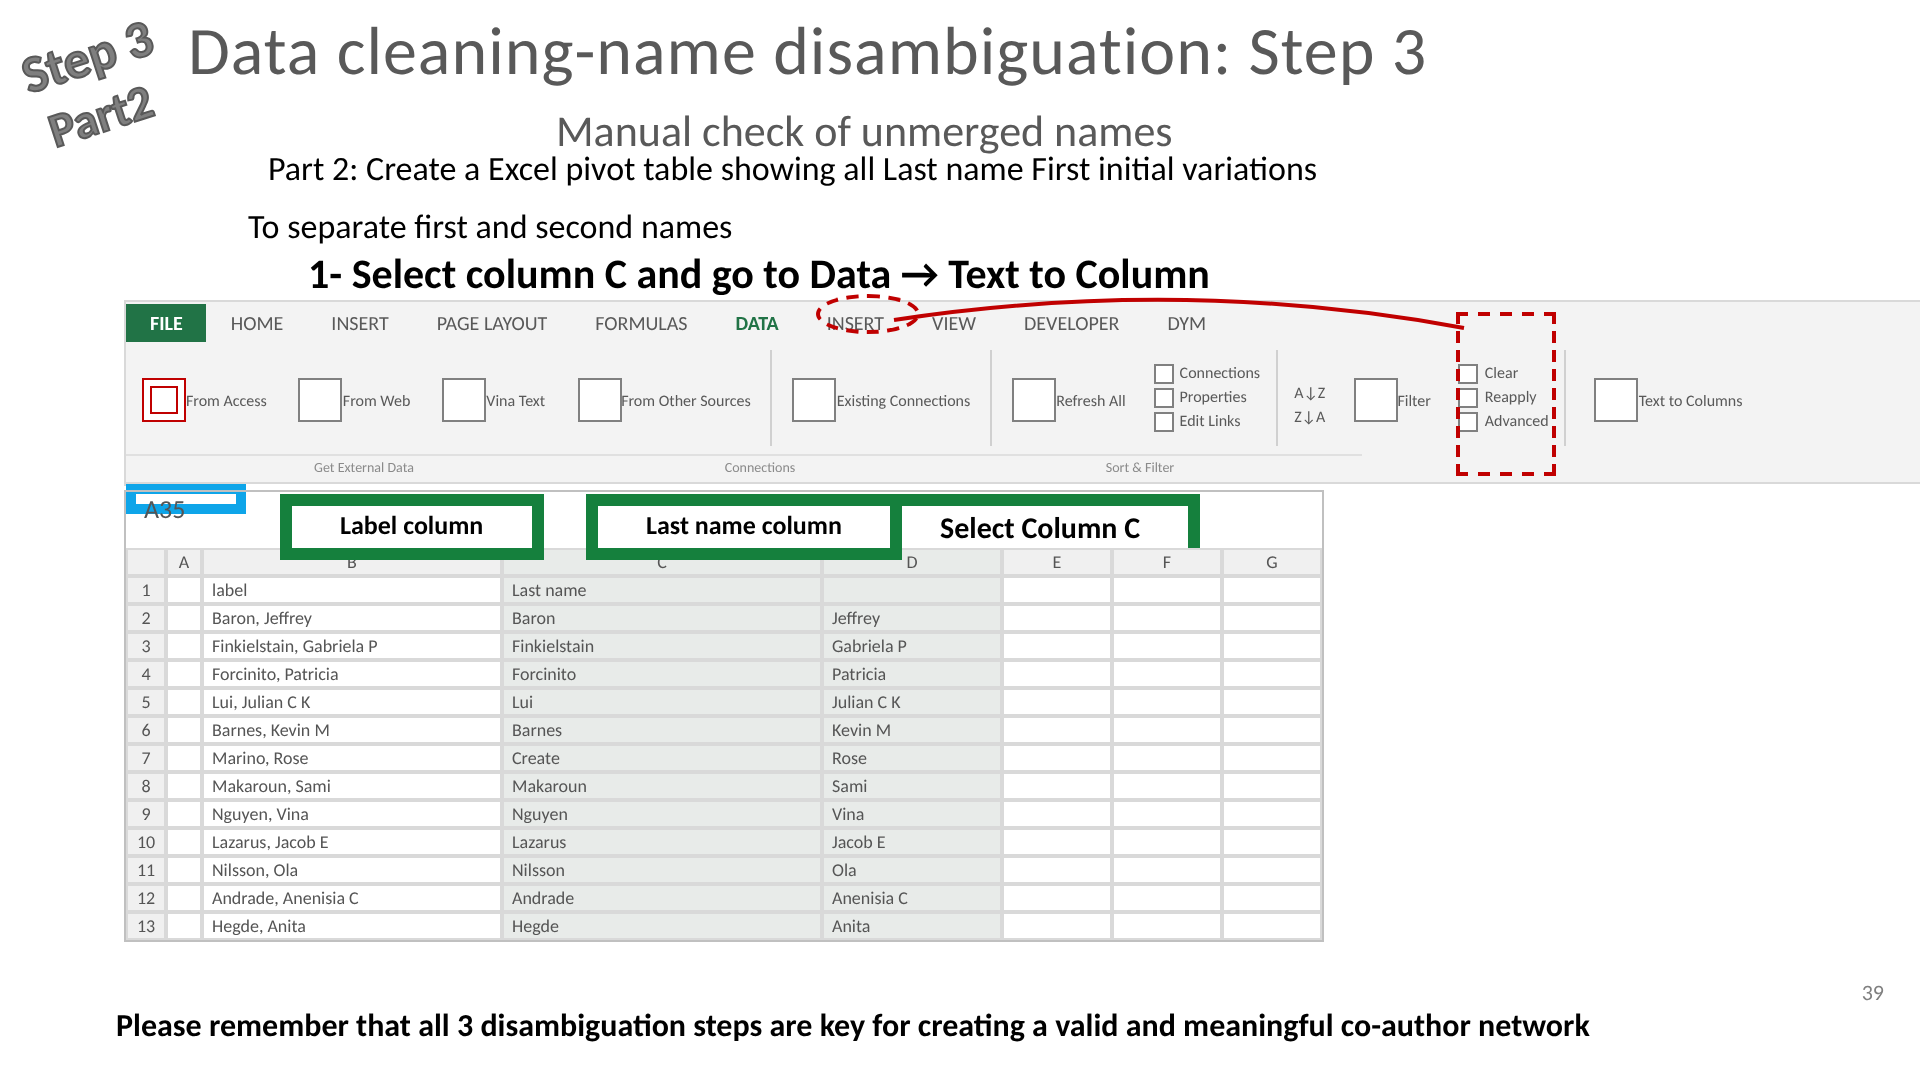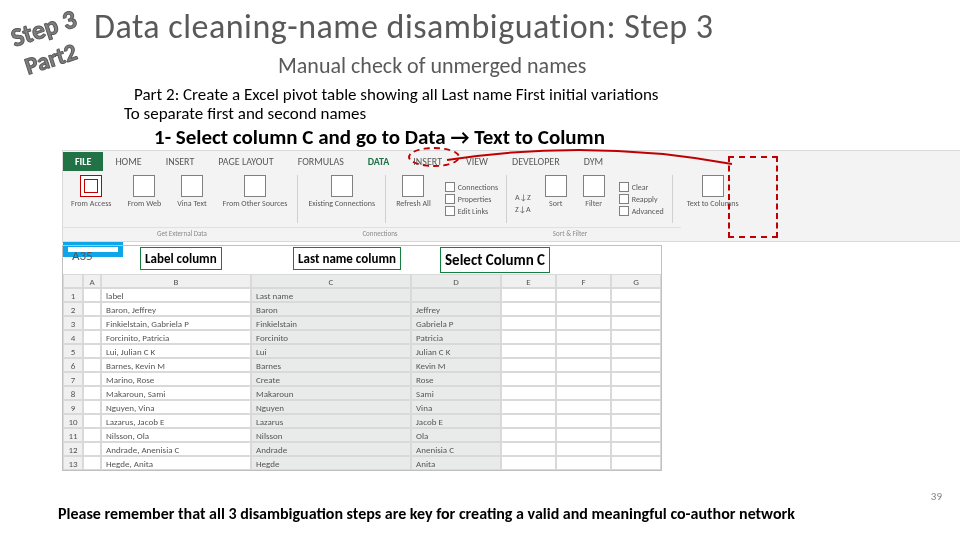--- a/index.html
+++ b/index.html
@@ -5,50 +5,50 @@
   * { margin: 0; padding: 0; box-sizing: border-box; }
   body { width: 960px; height: 540px; background: #fff; font-family: "Segoe UI", Calibri, Arial, sans-serif; position: relative; overflow: hidden; }
 
   .title-block { position: absolute; top: 6px; left: 94px; }
   .main-title { font-size: 34px; color: #595959; font-weight: 400; letter-spacing: 0.5px; }
 
   .step-label { position: absolute; top: 12px; left: 10px; transform: rotate(-18deg); font-size: 26px; font-weight: 700; color: #7f7f7f; -webkit-text-stroke: 1px #595959; }
   .part-label { position: absolute; top: 44px; left: 24px; transform: rotate(-18deg); font-size: 24px; font-weight: 700; color: #7f7f7f; -webkit-text-stroke: 1px #595959; }
 
   .sub-title { position: absolute; top: 52px; left: 278px; font-size: 22px; color: #595959; }
-  .part2-text { position: absolute; top: 84px; left: 134px; font-size: 17px; color: #000; }
+  .part2-text { position: absolute; top: 74px; left: 134px; font-size: 17px; color: #000; }
   .sep-text { position: absolute; top: 103px; left: 124px; font-size: 17px; color: #000; }
   .step-text { position: absolute; top: 124px; left: 154px; font-size: 21px; font-weight: 700; color: #000; }
   .arrow-glyph { color: #000; }
 
   .ribbon-wrap { position: absolute; top: 150px; left: 62px; width: 952px; height: 93px; background: #f3f3f3; border: 1px solid #d9d9d9; }
   .tabbar { height: 20px; display: flex; align-items: center; }
   .file-btn { background: #217346; color: #fff; font-size: 10px; padding: 3px 12px; font-weight: 600; }
   .tab { font-size: 10px; color: #595959; padding: 3px 12px; }
   .tab.active { color: #217346; font-weight: 600; }
 
   .ribbon-body { position: relative; height: 56px; display: flex; }
-  .rb-btn { display: flex; flex-direction: column; align-items: center; justify-content: flex-start; padding: 4px 8px 0 8px; }
+  .rb-btn { display: flex; flex-direction: row; align-items: center; justify-content: flex-start; padding: 4px 8px 0 8px; }
   .rb-btn .icon { width: 22px; height: 22px; border: 1px solid #808080; background: #fff; margin-bottom: 2px; position: relative; }
   .rb-btn .lbl { font-size: 8px; color: #595959; text-align: center; line-height: 1.1; }
   .rb-sep { width: 1px; background: #d0d0d0; margin: 4px 2px; }
   .rb-tiny-col { display: flex; flex-direction: column; justify-content: center; padding: 0 6px; }
   .rb-tiny { font-size: 8px; color: #595959; padding: 1px 0; display: flex; align-items: center; }
   .rb-tiny .mini-icon { width: 10px; height: 10px; border: 1px solid #808080; margin-right: 3px; background: #fff; }
   .icon-red { border-color: #c00000 !important; }
   .icon-red::after { content:""; position:absolute; inset:3px; border:1px solid #c00000; }
 
   .group-lbl-row { height: 14px; display: flex; font-size: 7px; color: #8a8a8a; }
   .gl { text-align: center; border-top: 1px solid #e0e0e0; padding-top: 1px; }
 
   .data-circle { position: absolute; top: 147px; left: 408px; width: 52px; height: 20px; border: 2px dashed #c00000; border-radius: 50%; }
   .t2c-box { position: absolute; top: 156px; left: 728px; width: 50px; height: 82px; border: 2px dashed #c00000; }
   .swoosh { position: absolute; top: 146px; left: 442px; width: 300px; height: 30px; }
 
-  .label-box { position: absolute; background: #fff; border: 1px solid #15803d; font-size: 13px; font-weight: 700; padding: 3px 4px; }
+  .label-box { position: absolute; background: #fff; border: 6px solid #15803d; font-size: 13px; font-weight: 700; padding: 3px 24px; }
   .lb1 { top: 247px; left: 140px; }
   .lb2 { top: 247px; left: 293px; }
   .lb3 { top: 247px; left: 440px; font-size: 15px; font-weight: 700; }
 
   .sheet { position: absolute; top: 245px; left: 62px; width: 600px; border: 1px solid #c0c0c0; }
   .hdr-row { display: flex; background: #f0f0f0; }
   .cell { border: 1px solid #d9d9d9; font-size: 9px; padding: 1px 4px; color: #555; height: 14px; }
   .rownum { width: 20px; text-align: center; background: #f0f0f0; }
   .colA { width: 18px; }
   .colB { width: 150px; }
@@ -148,24 +148,20 @@
     <div class="rb-tiny-col" style="padding-top:8px">
       <div class="rb-tiny">
           <span>A↓Z</span>
         </div>
       <div class="rb-tiny">
           <span>Z↓A</span>
         </div>
     </div>
     <div class="rb-btn">
         <div class="icon"></div>
-        <div class="lbl">Sort</div>
-      </div>
-    <div class="rb-btn">
-        <div class="icon"></div>
         <div class="lbl">Filter</div>
       </div>
     <div class="rb-tiny-col">
       <div class="rb-tiny">
           <div class="mini-icon"></div>
           <span>Clear</span>
         </div>
       <div class="rb-tiny">
           <div class="mini-icon"></div>
           <span>Reapply</span>

